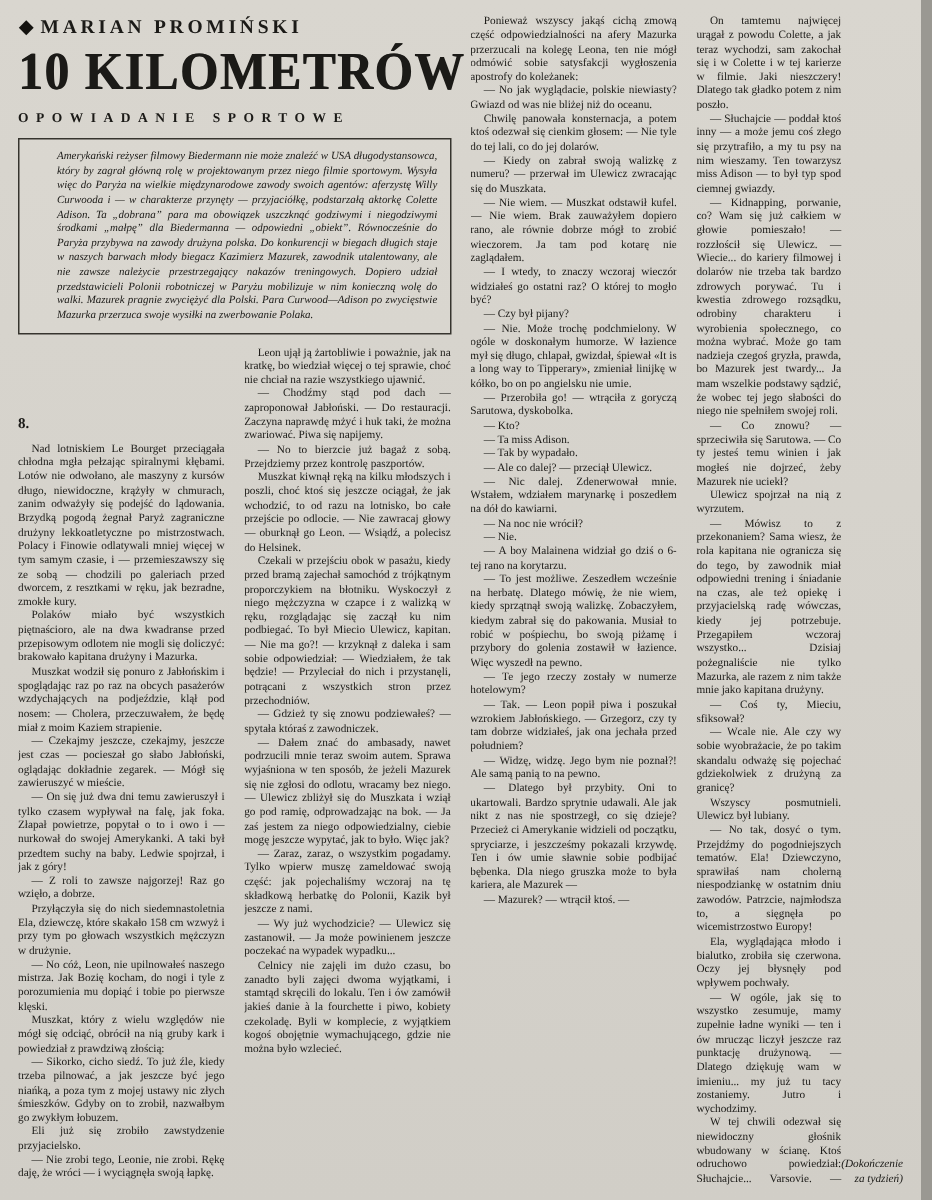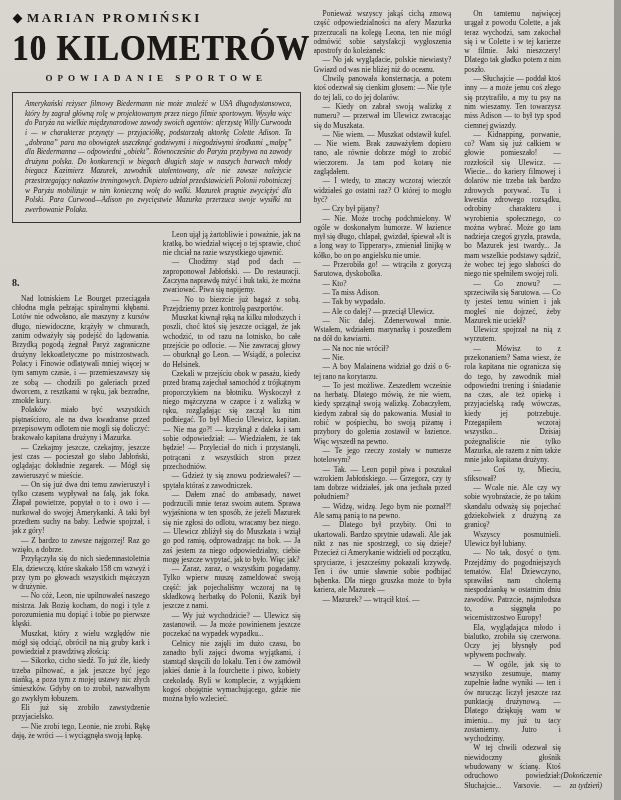--- a/index.html
+++ b/index.html
@@ -26,26 +26,26 @@
     font-weight:bold; font-size:13px; letter-spacing:2.5px;
   }
   .title{
     font-size:33px; font-weight:bold; letter-spacing:1px; line-height:1.0;
     margin-top:5px; white-space:nowrap;
     text-shadow:0.5px 0 0 currentColor;
     transform:scaleY(1.08); transform-origin:top left;
   }
   .subtitle{
     font-weight:bold; font-size:9px; letter-spacing:5px;
-    text-align:center; margin-top:9px;
+    text-align:left; margin-top:9px;
   }
   .intro-box{
     border:1px solid #36342e;
     margin-top:9px;
-    padding:6px 8px 7px 12px;
+    padding:6px 8px 7px 25px;
     background:rgba(255,255,255,0.06);
   }
   .intro-text{
     font-style:italic; font-size:7.3px; line-height:1.32; text-align:justify;
     hyphens:auto;
   }
   .col{
     font-size:7.5px; line-height:1.24; text-align:justify; overflow:hidden;
     hyphens:auto;
   }
@@ -77,23 +77,24 @@
     <div class="intro-box">
       <p class="intro-text">Amerykański reżyser filmowy Biedermann nie może znaleźć w USA długodystansowca, który by zagrał główną rolę w projektowanym przez niego filmie sportowym. Wysyła więc do Paryża na wielkie międzynarodowe zawody swoich agentów: aferzystę Willy Curwooda i — w charakterze przynęty — przyjaciółkę, podstarzałą aktorkę Colette Adison. Ta „dobrana” para ma obowiązek uszczknąć godziwymi i niegodziwymi środkami „małpę” dla Biedermanna — odpowiedni „obiekt”. Równocześnie do Paryża przybywa na zawody drużyna polska. Do konkurencji w biegach długich staje w naszych barwach młody biegacz Kazimierz Mazurek, zawodnik utalentowany, ale nie zawsze należycie przestrzegający nakazów treningowych. Dopiero udział przedstawicieli Polonii robotniczej w Paryżu mobilizuje w nim konieczną wolę do walki. Mazurek pragnie zwyciężyć dla Polski. Para Curwood—Adison po zwycięstwie Mazurka przerzuca swoje wysiłki na zwerbowanie Polaka.</p>
     </div>
   </div>
 
   <div class="col col1">
     <div class="section-number">8.</div>
     <div>
         <p class="para">Nad lotniskiem Le Bourget przeciągała chłodna mgła pełzając spiralnymi kłębami. Lotów nie odwołano, ale maszyny z kursów długo, niewidoczne, krążyły w chmurach, zanim odważyły się podejść do lądowania. Brzydką pogodą żegnał Paryż zagraniczne drużyny lekkoatletyczne po mistrzostwach. Polacy i Finowie odlatywali mniej więcej w tym samym czasie, i — przemieszawszy się ze sobą — chodzili po galeriach przed dworcem, z resztkami w ręku, jak bezradne, zmokłe kury.</p>
         <p class="para">Polaków miało być wszystkich piętnaścioro, ale na dwa kwadranse przed przepisowym odlotem nie mogli się doliczyć: brakowało kapitana drużyny i Mazurka.</p>
+        <p class="para">Muszkat wodził się ponuro z Jabłońskim i spoglądając raz po raz na obcych pasażerów wzdychających na podjeździe, klął pod nosem: — Cholera, przeczuwałem, że będę miał z moim Kaziem strapienie.</p>
         <p class="para">— Czekajmy jeszcze, czekajmy, jeszcze jest czas — pocieszał go słabo Jabłoński, oglądając dokładnie zegarek. — Mógł się zawieruszyć w mieście.</p>
         <p class="para">— On się już dwa dni temu zawieruszył i tylko czasem wypływał na falę, jak foka. Złapał powietrze, popytał o to i owo i — nurkował do swojej Amerykanki. A taki był przedtem suchy na baby. Ledwie spojrzał, i jak z góry!</p>
-        <p class="para">— Z bardzo to zawsze najgorzej! Raz go wzięło, a dobrze.</p>
+        <p class="para">— Z roli to zawsze najgorzej! Raz go wzięło, a dobrze.</p>
         <p class="para">Przyłączyła się do nich siedemnastoletnia Ela, dziewczę, które skakało 158 cm wzwyż i przy tym po głowach wszystkich mężczyzn w drużynie.</p>
         <p class="para">— No cóż, Leon, nie upilnowałeś naszego mistrza. Jak Bozię kocham, do nogi i tyle z porozumienia mu dopiąć i tobie po pierwsze klęski.</p>
         <p class="para">Muszkat, który z wielu względów nie mógł się odciąć, obrócił na nią gruby kark i powiedział z prawdziwą złością:</p>
         <p class="para">— Sikorko, cicho siedź. To już źle, kiedy trzeba pilnować, a jak jeszcze być jego niańką, a poza tym z mojej ustawy nic złych śmieszków. Gdyby on to zrobił, nazwałbym go zwykłym łobuzem.</p>
         <p class="para">Eli już się zrobiło zawstydzenie przyjacielsko.</p>
         <p class="para">— Nie zrobi tego, Leonie, nie zrobi. Rękę daję, że wróci — i wyciągnęła swoją łapkę.</p>
       </div>
   </div>
 
   <div class="col col2">

